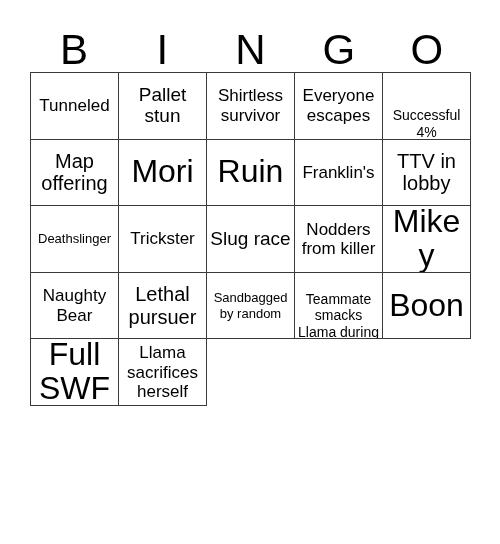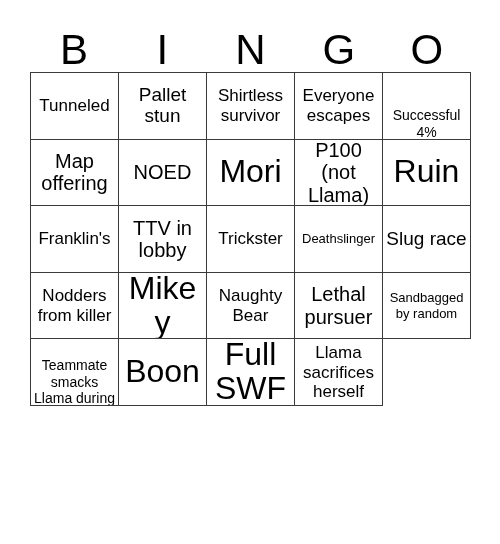--- a/index.html
+++ b/index.html
@@ -117,44 +117,38 @@
     <div class="bingo-cell size-sm">
         <span class="cell-text">Everyone escapes</span>
       </div>
     <div class="bingo-cell size-xs">
         <span class="cell-text">Successful 4%</span>
       </div>
 
     <div class="bingo-cell size-md">
         <span class="cell-text">Map offering</span>
       </div>
-    <div class="bingo-cell size-md">
-        <span class="cell-text">NOED</span>
-      </div>
     <div class="bingo-cell size-xl">
         <span class="cell-text">Mori</span>
-      </div>
-    <div class="bingo-cell size-md">
-        <span class="cell-text">P100 (not Llama)</span>
       </div>
     <div class="bingo-cell size-xl">
         <span class="cell-text">Ruin</span>
       </div>
 
     <div class="bingo-cell size-sm">
         <span class="cell-text">Franklin's</span>
       </div>
     <div class="bingo-cell size-md">
         <span class="cell-text">TTV in lobby</span>
       </div>
+    <div class="bingo-cell size-xxs">
+        <span class="cell-text">Deathslinger</span>
+      </div>
     <div class="bingo-cell size-sm">
         <span class="cell-text">Trickster</span>
-      </div>
-    <div class="bingo-cell size-xxs">
-        <span class="cell-text">Deathslinger</span>
       </div>
 
     <div class="bingo-cell size-lg">
         <span class="cell-text">Slug race</span>
       </div>
     <div class="bingo-cell size-sm">
         <span class="cell-text">Nodders from killer</span>
       </div>
     <div class="bingo-cell size-xl">
         <span class="cell-text">Mikey</span>

